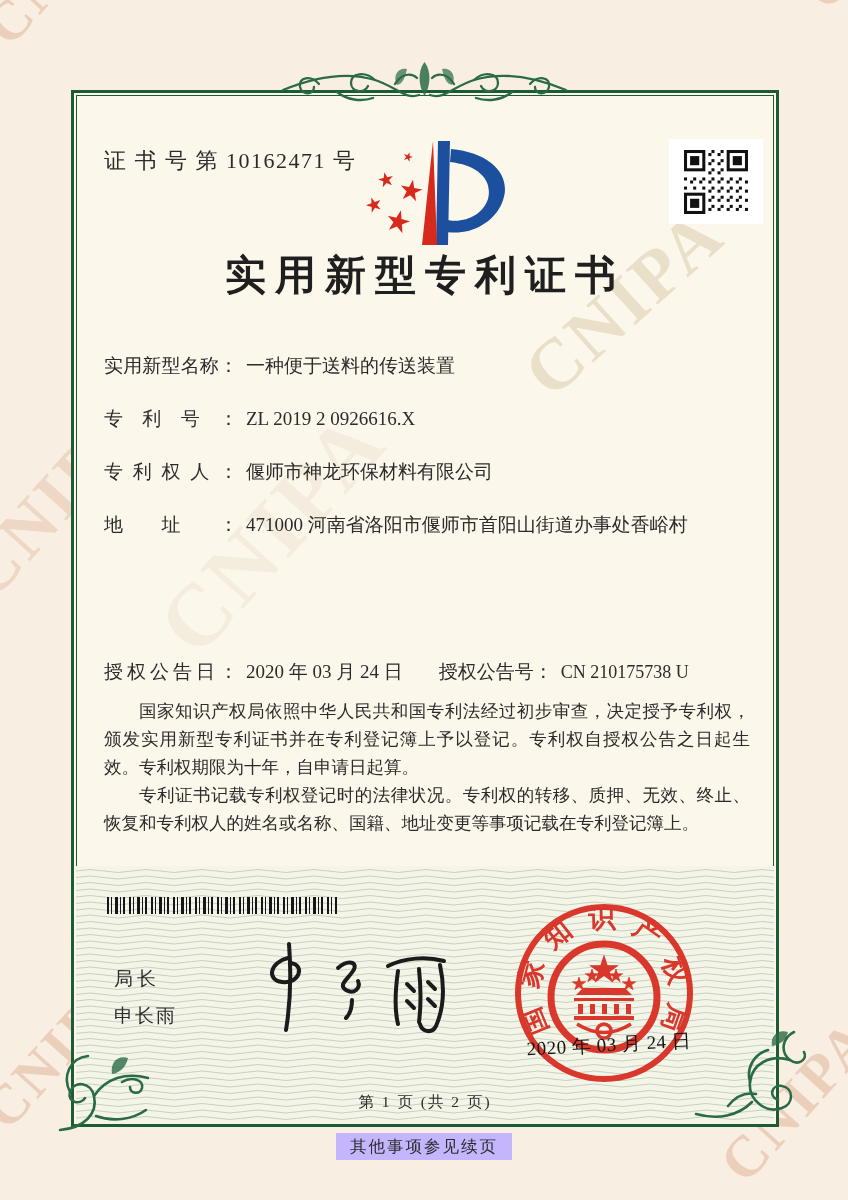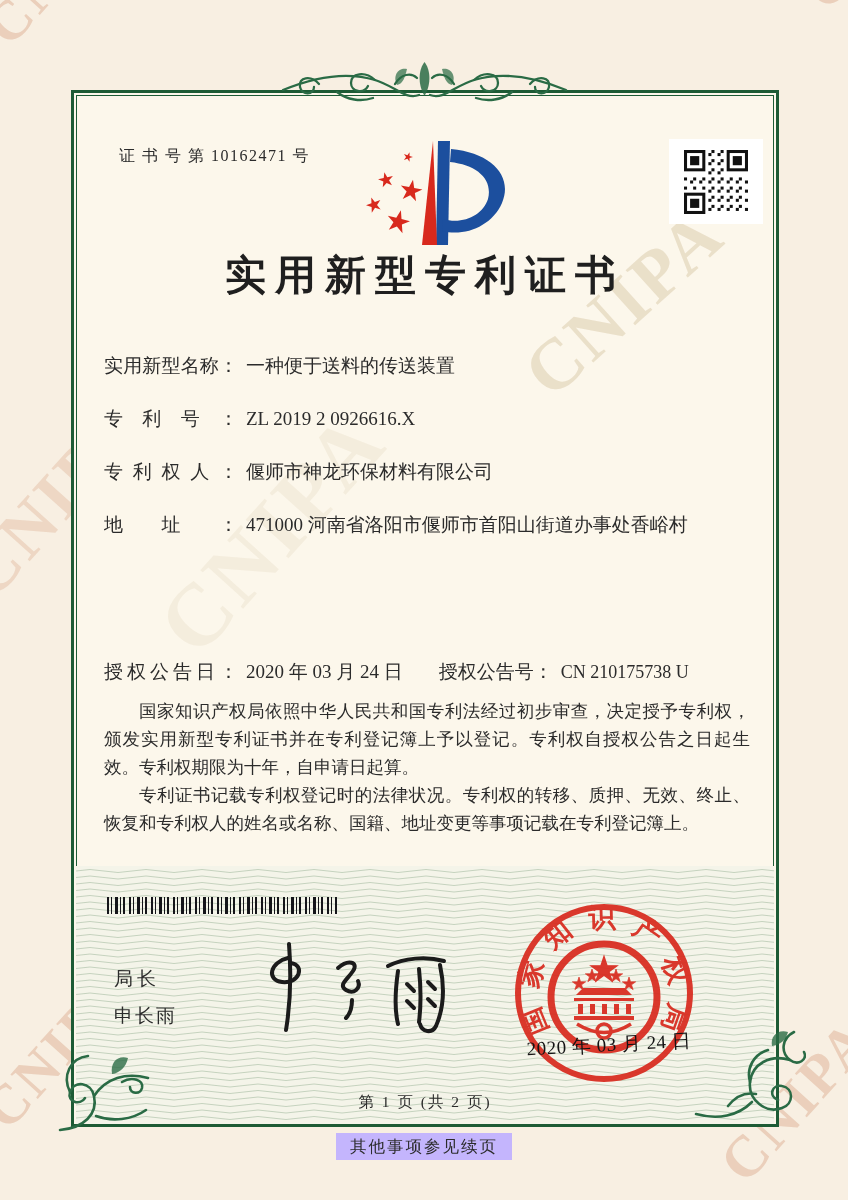--- a/index.html
+++ b/index.html
@@ -28,21 +28,21 @@
   }
   .frame::after {
     content:""; position:absolute; left:2px; top:2px; right:2px; bottom:2px;
     border:1px solid #1d5b35;
   }
 
   
   .waveband { position:absolute; left:76px; top:866px; width:698px; height:258px; background:#f4f4e9; }
   .waveband svg { display:block; }
 
-  .certno { left:119px; top:146px; font-size:16px; letter-spacing:1.5px; }
+  .certno { left:104px; top:146px; font-size:22px; letter-spacing:1.5px; }
 
   .title {
     left:71px; top:248px; width:708px; text-align:center;
     font-size:41px; font-weight:bold; letter-spacing:9px; color:#1f1f1f;
   }
 
   .fields { left:104px; top:352px; width:660px; font-size:19px; }
   .frow { margin-bottom:26px; line-height:27px; white-space:nowrap; }
   .lbl {
     display:inline-block; width:134px; text-align:justify; text-align-last:justify;

